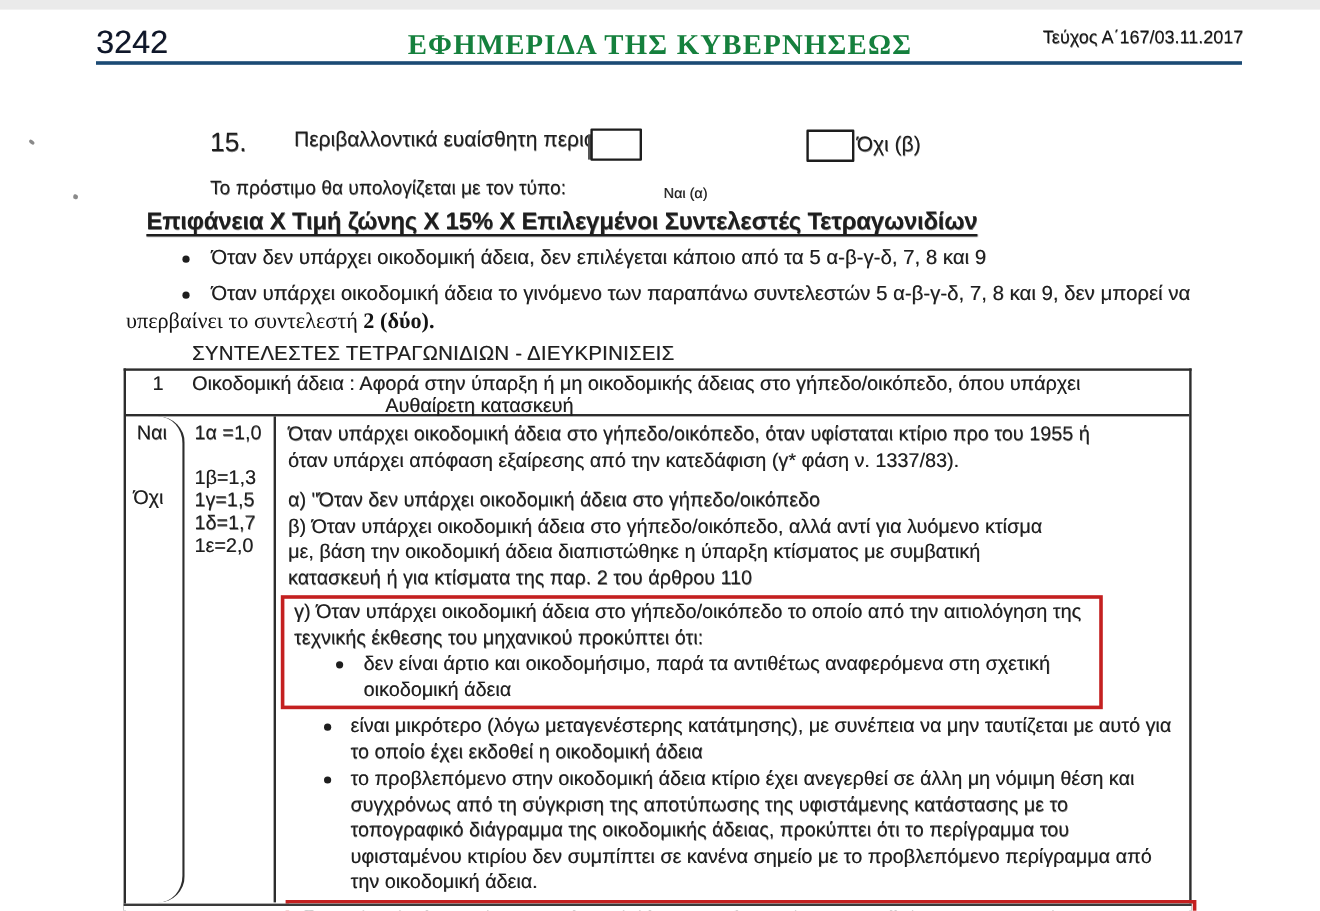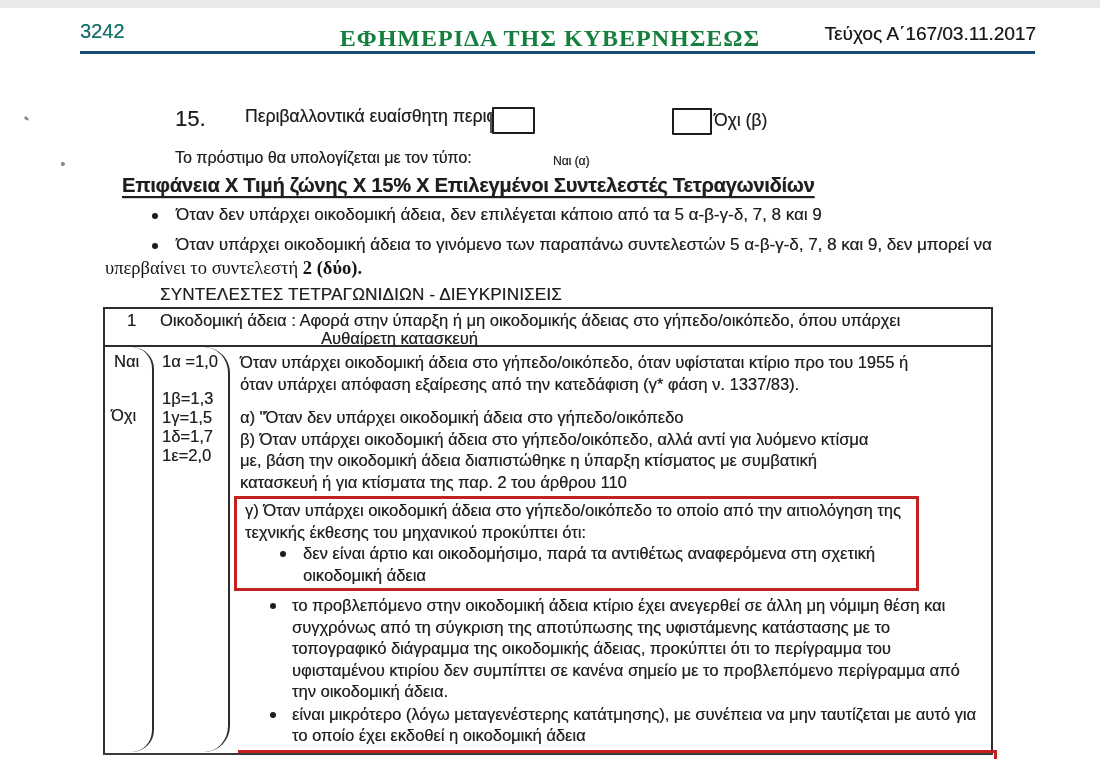--- a/index.html
+++ b/index.html
@@ -8,27 +8,27 @@
     position: relative;
     overflow: hidden;
     background: #ffffff;
     font-family: "Liberation Sans", sans-serif;
     color: #1e1e1e;
   }
   .scan { text-shadow: 0.35px 0.35px 0.45px rgba(25,25,25,0.55); }
 
   
   .top-strip { position: absolute; left: 0; top: 0; width: 1100px; height: 8px; background: #eaeaea; }
-  .page-number { position: absolute; left: 80px; top: 20px; font-size: 20px; color: #0f766e; }
+  .page-number { position: absolute; left: 80px; top: 20px; font-size: 27px; color: #0f172a; }
   .gazette-title {
     position: absolute; left: 0; right: 0; top: 25px; text-align: center;
     font-family: "Liberation Serif", serif; font-weight: bold;
     font-size: 24px; letter-spacing: 1px; color: #15803d;
   }
-  .issue-label { position: absolute; right: 64px; top: 23px; font-size: 19px; color: #161616; }
+  .issue-label { position: absolute; right: 64px; top: 23px; font-size: 15px; color: #161616; }
   .header-rule { position: absolute; left: 80px; top: 51px; width: 955px; height: 3px; background: #1b4a74; }
 
   .speck { position: absolute; background: #8a8a8a; border-radius: 40% 60% 50% 50%; }
   .speck-1 { left: 24px; top: 117px; width: 5px; height: 3px; transform: rotate(35deg); }
   .speck-2 { left: 61px; top: 162px; width: 4px; height: 4px; transform: rotate(15deg); }
 
   
   .item15-number { position: absolute; left: 175px; top: 106px; font-size: 22px; }
   .item15-label  { position: absolute; left: 213px; top: 106px; font-size: 17.5px; margin-left: 32px; }
   .checkbox { position: absolute; background: #fff; border: 2px solid #1d1d1d; border-radius: 1px; }
@@ -60,21 +60,21 @@
   }
   .t-header { position: relative; height: 38px; border-bottom: 2px solid #2d2d2d; }
   .t-header .row-num { position: absolute; left: 22px; top: 1px; }
   .t-header .h-line1 { position: absolute; left: 55px; top: 1px; white-space: nowrap; }
   .t-header .h-line2 { position: absolute; left: 216px; top: 19px; }
 
   .t-body { position: relative; display: flex; height: 405px; }
   .col-answer { position: relative; width: 49px; border-right: 2px solid #2d2d2d; border-radius: 22px; }
   .col-answer .ans-yes { position: absolute; left: 9px; top: 4px; }
   .col-answer .ans-no  { position: absolute; left: 6px; top: 58px; }
-  .col-coef { position: relative; width: 76px; border-right: 2px solid #2d2d2d; border-radius: 26px; }
+  .col-coef { position: relative; width: 76px; border-right: 2px solid #2d2d2d; }
   .col-coef .coef-first { position: absolute; left: 8px; top: 4px; }
   .col-coef .coef-rest  { position: absolute; left: 8px; top: 42px; line-height: 19px; }
   .col-text { position: relative; flex: 1; padding: 5px 8px 0 10px; }
 
   .cell-intro { max-width: 680px; }
   .case-a { margin-top: 12px; }
   .case-b { max-width: 645px; }
 
   .red-box { border: 3px solid #c42020; }
   .red-box-c { margin-top: 3px; margin-left: -6px; width: 685px; padding: 1px 6px 2px 8px; }
@@ -151,22 +151,22 @@
       <p class="cell-intro scan">Όταν υπάρχει οικοδομική άδεια στο γήπεδο/οικόπεδο, όταν υφίσταται κτίριο προ του 1955 ή όταν υπάρχει απόφαση εξαίρεσης από την κατεδάφιση (γ* φάση ν. 1337/83).</p>
       <p class="case-a scan">α) "Όταν δεν υπάρχει οικοδομική άδεια στο γήπεδο/οικόπεδο</p>
       <p class="case-b scan">β) Όταν υπάρχει οικοδομική άδεια στο γήπεδο/οικόπεδο, αλλά αντί για λυόμενο κτίσμα με,  βάση την οικοδομική άδεια διαπιστώθηκε η ύπαρξη κτίσματος με συμβατική κατασκευή ή  για κτίσματα της παρ. 2 του άρθρου 110</p>
 
       <div class="red-box red-box-c">
         <p class="scan">γ) Όταν υπάρχει οικοδομική άδεια στο γήπεδο/οικόπεδο το οποίο από την αιτιολόγηση της τεχνικής έκθεσης του μηχανικού προκύπτει ότι:</p>
         <p class="case-c-bullet scan">δεν είναι άρτιο και οικοδομήσιμο, παρά τα αντιθέτως αναφερόμενα στη σχετική οικοδομική άδεια</p>
       </div>
 
       <div class="cell-bullets">
+        <p class="bullet-item scan">είναι μικρότερο (λόγω μεταγενέστερης κατάτμησης), με συνέπεια να μην ταυτίζεται με αυτό για το οποίο έχει εκδοθεί η οικοδομική άδεια</p>
         <p class="bullet-item scan">το προβλεπόμενο στην οικοδομική άδεια κτίριο έχει ανεγερθεί σε άλλη μη νόμιμη θέση και συγχρόνως από τη σύγκριση της αποτύπωσης της υφιστάμενης κατάστασης με το τοπογραφικό διάγραμμα της οικοδομικής άδειας, προκύπτει ότι το περίγραμμα του υφισταμένου κτιρίου δεν συμπίπτει σε κανένα σημείο με το προβλεπόμενο περίγραμμα από την οικοδομική άδεια.</p>
-        <p class="bullet-item scan">είναι μικρότερο (λόγω μεταγενέστερης κατάτμησης), με συνέπεια να μην ταυτίζεται με αυτό για το οποίο έχει εκδοθεί η οικοδομική άδεια</p>
       </div>
 
       <div class="red-box red-box-note">
         <p class="note-text scan">Θεωρείται ότι δεν υπάρχει οικοδομική άδεια αποκλειστικά για τις αυθαίρετες κατασκευές που εκτελέστηκαν καθ' υπέρβαση της δόμησης, της κάλυψης, του ύψους και της θέσης των προβλεπομένων να κατασκευαστούν στην οικοδομική άδεια.</p>
       </div>
     </div>
   </div>
 
   <div class="partial-row">
     <span class="p-num scan">2</span>

